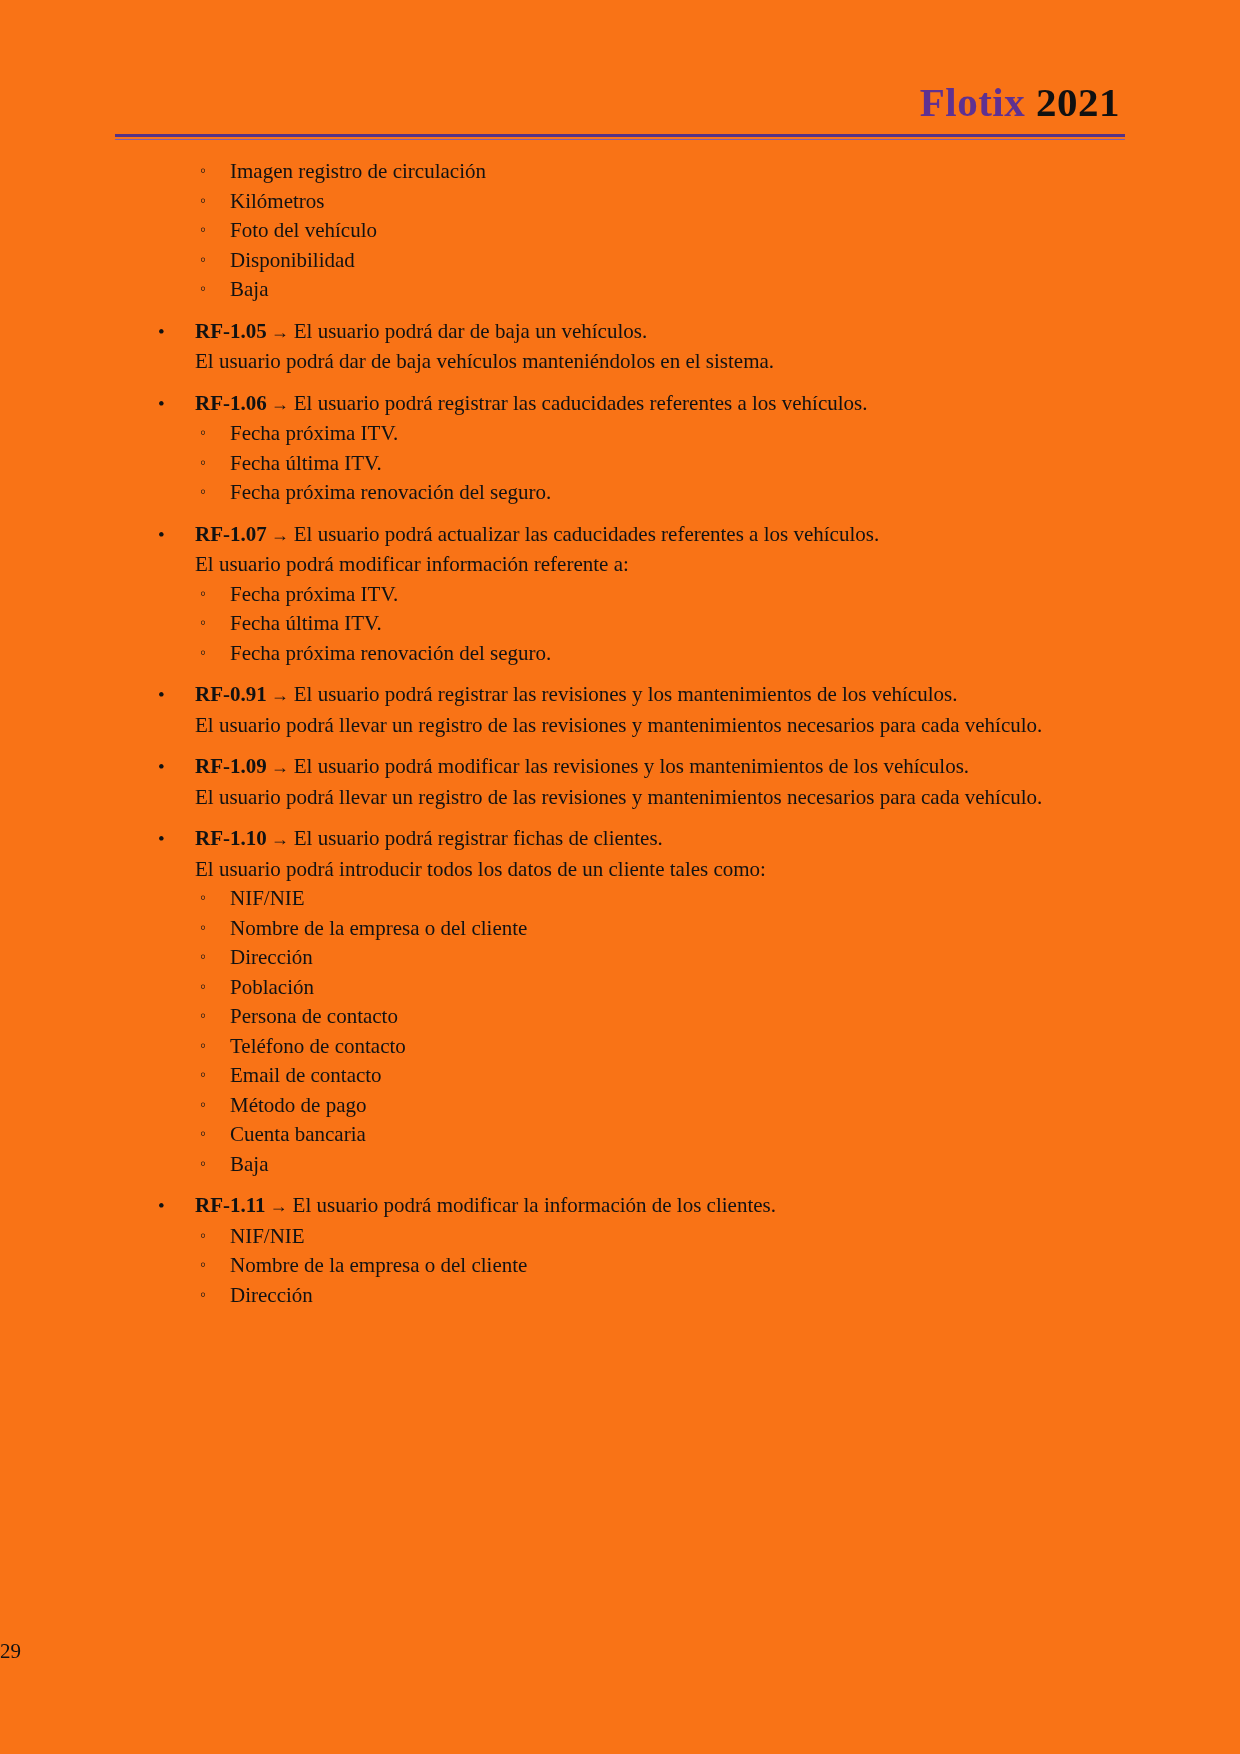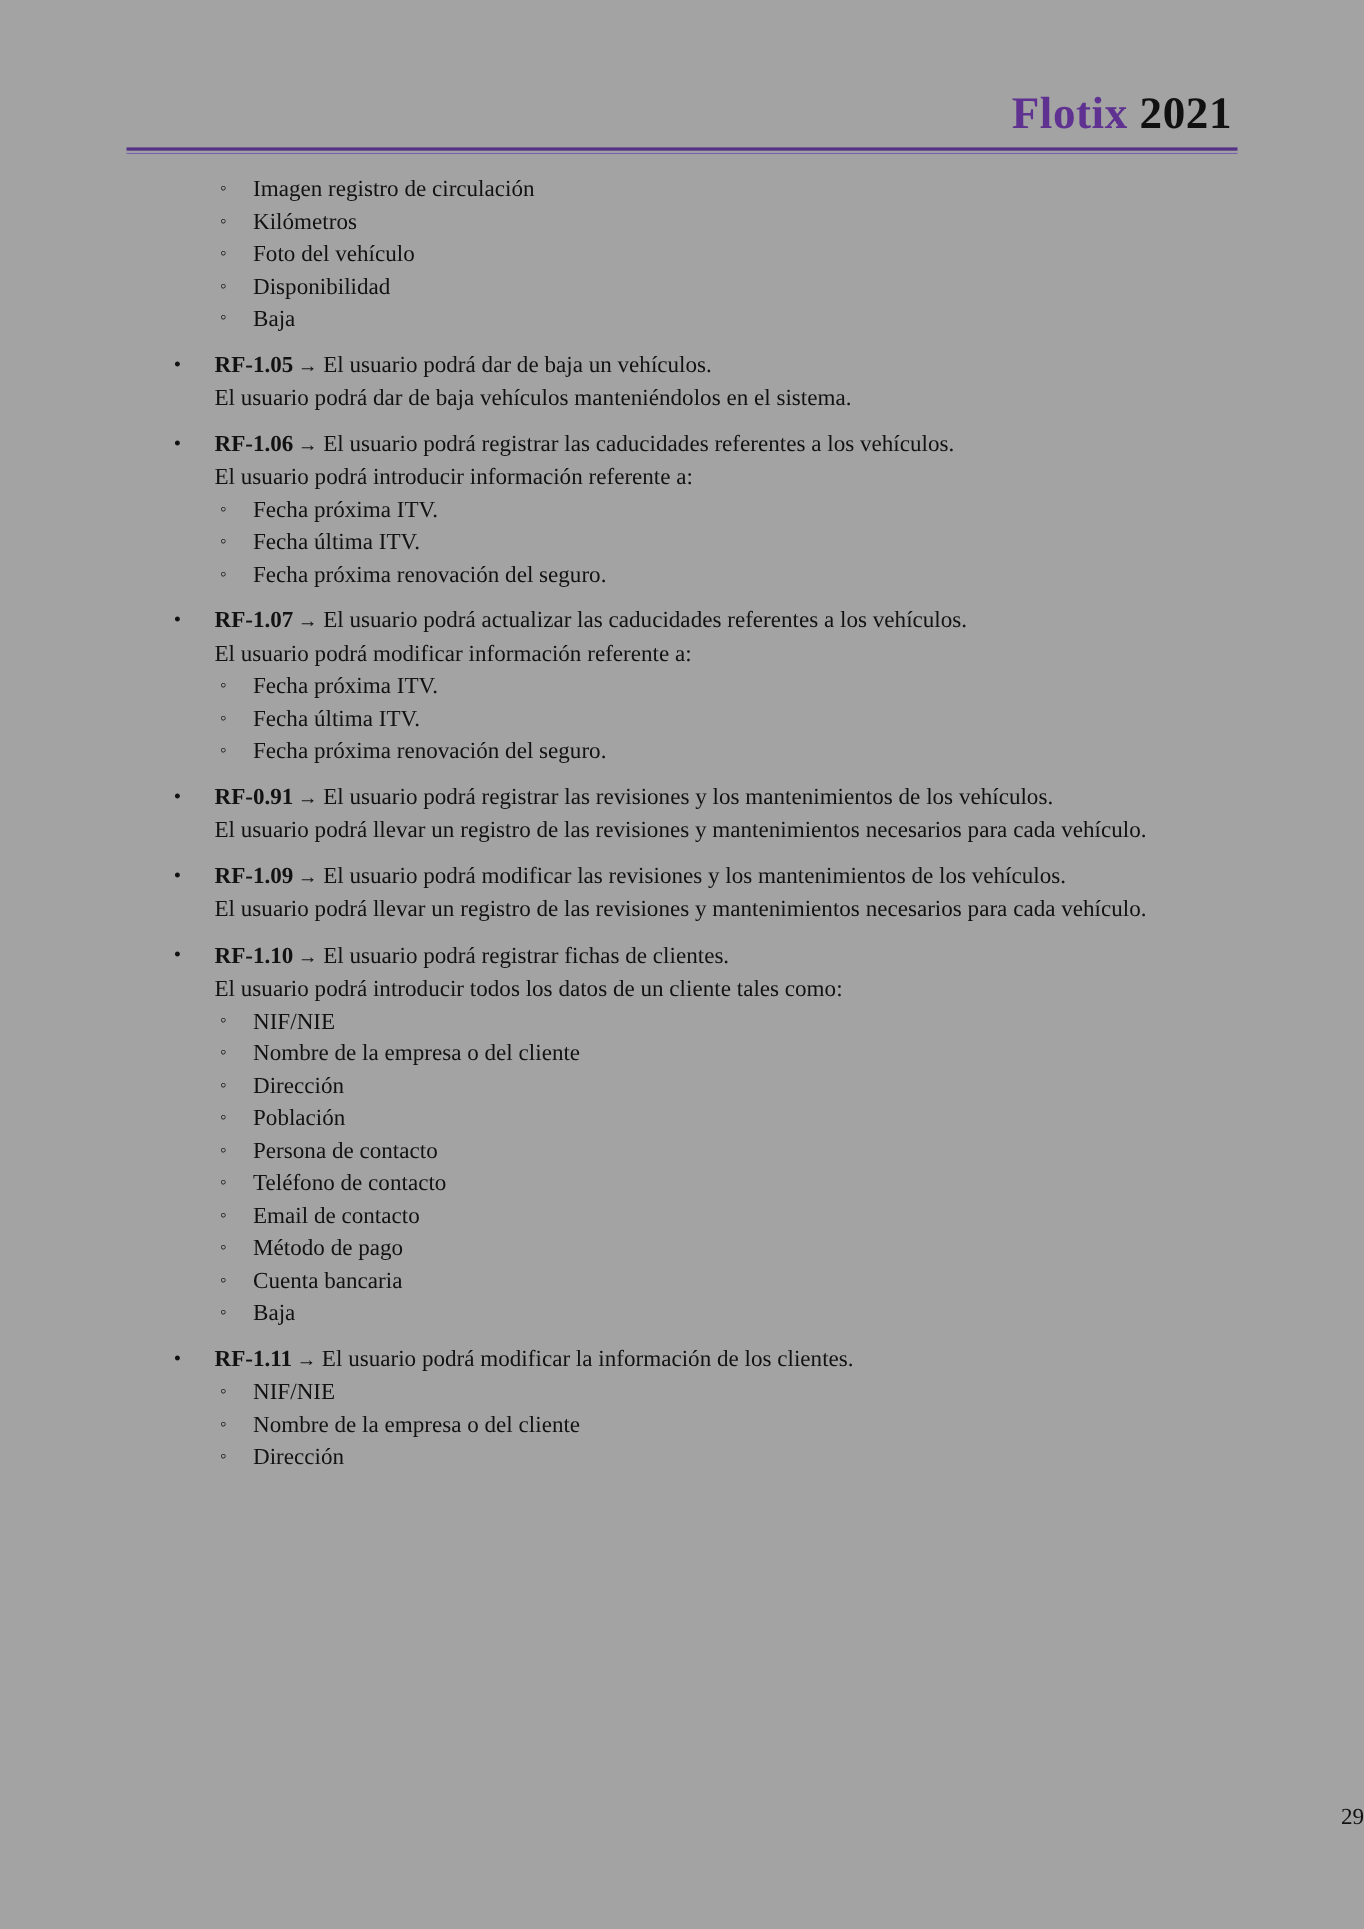--- a/index.html
+++ b/index.html
@@ -4,21 +4,21 @@
 <style>
   html, body {
     margin: 0;
     padding: 0;
     background: #ffffff;
   }
   .page {
     position: relative;
     width: 1240px;
     height: 1754px;
-    background: #a3a3a3;
+    background: #f97316;
     font-family: "Liberation Serif", "DejaVu Serif", serif;
     font-size: 21px;
     line-height: 29.5px;
     color: #121212;
     overflow: hidden;
     box-sizing: border-box;
     padding: 0 120px 0 195px;
   }
   
   .doc-header {
@@ -81,21 +81,21 @@
   .req-desc {
     margin: 0;
     text-align: justify;
   }
   
   .page-footer {
     position: absolute;
     left: 0;
     right: 0;
     top: 1637px;
-    text-align: right;
+    text-align: left;
   }
 </style>
 </head>
 <body>
 
 <div class="page">
 
   <header class="doc-header">
     <div class="doc-title">
       <span class="brand">Flotix</span>
@@ -118,21 +118,20 @@
       <span class="req-id">RF-1.05</span><span class="arrow">→</span><span>El usuario podrá dar de baja un vehículos.</span>
     </div>
     <p class="req-desc">El usuario podrá dar de baja vehículos manteniéndolos en el sistema.</p>
   </section>
 
   <section class="req">
     <div class="req-head">
       <span class="main-bullet">•</span>
       <span class="req-id">RF-1.06</span><span class="arrow">→</span><span>El usuario podrá registrar las caducidades referentes a los vehículos.</span>
     </div>
-    <p class="req-desc">El usuario podrá introducir información referente a:</p>
     <ul class="sublist">
       <li><span class="circle-bullet">◦</span><span>Fecha próxima ITV.</span></li>
       <li><span class="circle-bullet">◦</span><span>Fecha última ITV.</span></li>
       <li><span class="circle-bullet">◦</span><span>Fecha próxima renovación del seguro.</span></li>
     </ul>
   </section>
 
   <section class="req">
     <div class="req-head">
       <span class="main-bullet">•</span>

